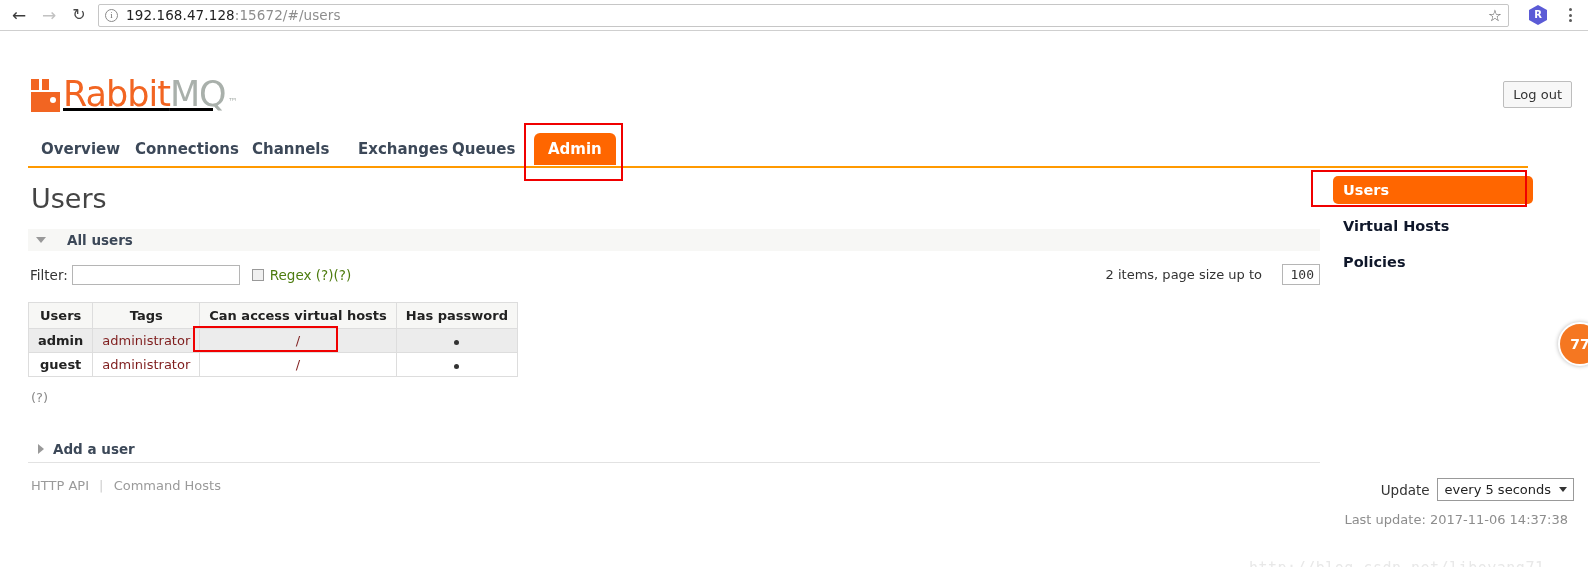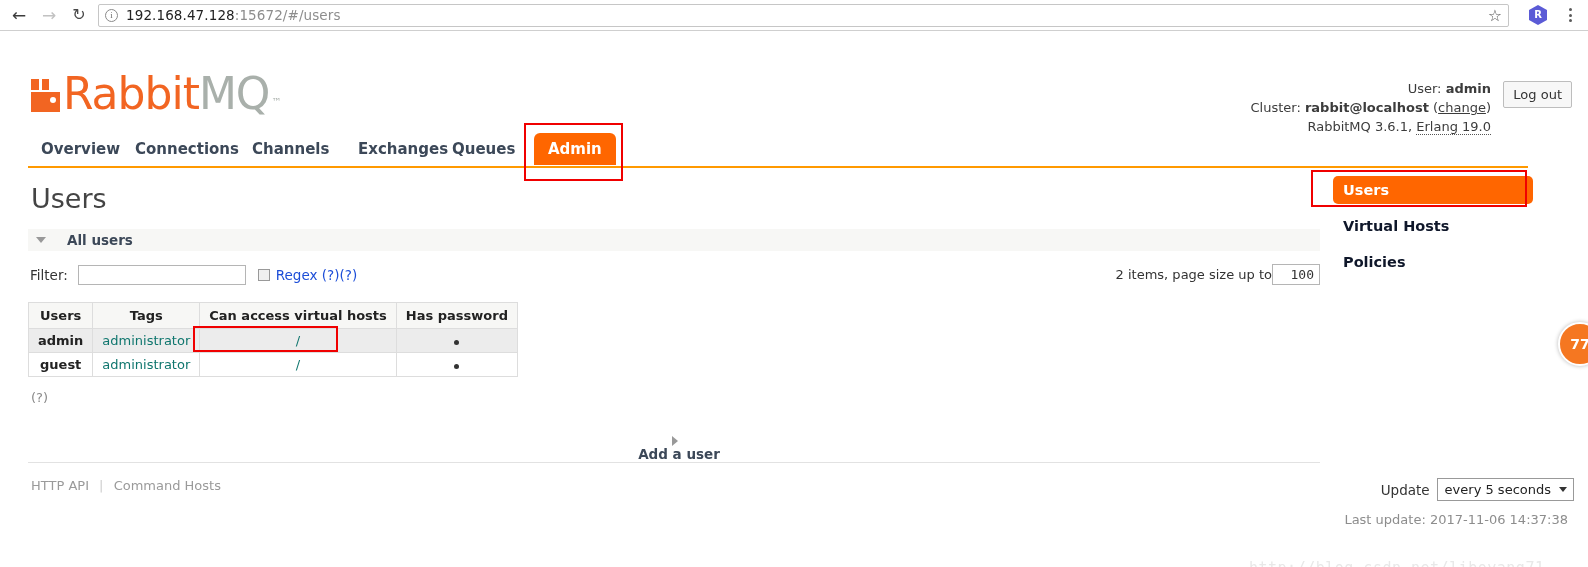--- a/index.html
+++ b/index.html
@@ -49,22 +49,22 @@
 
   
   .page { position: absolute; left: 0; top: 31px; width: 1588px; height: 536px; background: #fff; }
 
   .logo { position: absolute; left: 31px; top: 45px; display: flex; align-items: flex-end; }
   .logo-mark { position: relative; width: 29px; height: 33px; margin-right: 3px; }
   .logo-mark .bar { position:absolute; left:0; top:0; width:8px; height:11px; background:#f26522; }
   .logo-mark .bar2 { position:absolute; left:11px; top:0; width:7px; height:11px; background:#f26522; }
   .logo-mark .body { position:absolute; left:0; top:13px; width:29px; height:20px; background:#f26522; }
   .logo-mark .eye { position:absolute; left:19px; top:18px; width:6px; height:6px; background:#fff; border-radius:50%; }
-  .logo-text { font-size: 44px; line-height: 36px; font-weight: 400; letter-spacing: -1px;
-               font-family: "DejaVu Sans", sans-serif; }
+  .logo-text { font-size: 35px; line-height: 36px; font-weight: 400; letter-spacing: -1px;
+               font-family: "DejaVu Sans", sans-serif; text-decoration: underline; }
   .logo-text .rb { color: #f26522; }
   .logo-text .mq { color: #a9b0ab; }
   .logo-tm { font-size: 10px; color: #a9b0ab; margin-left: 2px; margin-bottom: 5px; }
 
   .userinfo { position: absolute; right: 97px; top: 48px; text-align: right;
               font-size: 13px; color: #3c3c3c; line-height: 19px; }
   .userinfo b { font-weight: bold; }
   .userinfo a { color: #3c3c3c; text-decoration: underline; }
   .userinfo .dotted { text-decoration: none; border-bottom: 1px dotted #555; }
   .logout-btn { position: absolute; right: 16px; top: 50px;
@@ -90,47 +90,47 @@
   
   .section-head { position: absolute; left: 28px; top: 198px; width: 1292px; height: 22px;
                   background: #f7f7f5; display: flex; align-items: center; padding-left: 8px; }
   .tri-down { width: 0; height: 0; border-left: 5px solid transparent; border-right: 5px solid transparent;
               border-top: 6px solid #999; margin-right: 8px; }
   .tri-right { width: 0; height: 0; border-top: 5px solid transparent; border-bottom: 5px solid transparent;
                border-left: 6px solid #999; margin-right: 9px; }
   .section-title { font-size: 13.5px; font-weight: bold; color: #3c4858; margin-left: 13px; }
 
   .filter-row { position: absolute; left: 30px; top: 234px; display: flex; align-items: center; }
-  .filter-label { font-size: 13.5px; color: #333; margin-right: 10px; }
+  .filter-label { font-size: 13.5px; color: #333; margin-right: 4px; }
   .filter-input { width: 168px; height: 20px; border: 1px solid #b5b5b5; background: #fff; }
   .regex-box { width: 12px; height: 12px; border: 1px solid #999; background: #f0f0f0;
                margin: 0 6px 0 12px; }
-  .regex-label { font-size: 13.5px; color: #1d4ed8; }
+  .regex-label { font-size: 13.5px; color: #4d7c0f; }
 
   .pagesize { position: absolute; right: 268px; top: 233px; display: flex; align-items: center; }
-  .pagesize-label { font-size: 13px; color: #333; margin-right: 0; }
-  .pagesize-input { width: 48px; height: 21px; border: 1px solid #b5b5b5; background: #fff;
+  .pagesize-label { font-size: 13px; color: #333; margin-right: 20px; }
+  .pagesize-input { width: 38px; height: 21px; border: 1px solid #b5b5b5; background: #fff;
                     text-align: right; padding-right: 5px; font-size: 13px; color: #333;
                     font-family: "DejaVu Sans Mono", monospace; line-height: 19px; }
 
   
   .utable { position: absolute; left: 28px; top: 271px; border-collapse: collapse; }
   .utable th { background: #f7f7f5; border: 1px solid #ddd; font-size: 13px; font-weight: bold;
                color: #222; padding: 5px 9px; text-align: center; white-space: nowrap; }
-  .utable td { border: 1px solid #ddd; font-size: 13px; color: #0f766e; padding: 4px 9px;
+  .utable td { border: 1px solid #ddd; font-size: 13px; color: #7f1d1d; padding: 4px 9px;
                text-align: center; white-space: nowrap; }
   .utable tr.shaded td { background: #ececec; }
   .utable td.name { font-weight: bold; color: #222; }
   .dot { display: inline-block; width: 5px; height: 5px; border-radius: 50%; background: #333; }
 
   .help-q { position: absolute; left: 31px; top: 359px; font-size: 13px; color: #8a8a8a; }
 
   .adduser { position: absolute; left: 28px; top: 405px; width: 1292px; height: 27px;
              display: flex; align-items: center; padding-left: 10px;
-             border-bottom: 1px solid #e2e2e2; flex-direction: column; }
+             border-bottom: 1px solid #e2e2e2; }
   .adduser-label { font-size: 13.5px; font-weight: bold; color: #3c4858; }
 
   .footlinks { position: absolute; left: 31px; top: 447px; font-size: 13px; color: #9a9a9a; }
   .footlinks a { color: #9a9a9a; text-decoration: none; }
   .footlinks .sep { color: #cdcdcd; margin: 0 6px; }
 
   .update-row { position: absolute; right: 14px; top: 447px; display: flex; align-items: center; }
   .update-label { font-size: 13.5px; color: #333; margin-right: 7px; }
   .update-select { border: 1px solid #999; background: #fff; height: 23px; padding: 0 22px 0 7px;
                    font-size: 13px; color: #222; line-height: 21px; position: relative; }
@@ -181,35 +181,20 @@
     <div class="logo-mark">
       <div class="bar"></div>
         <div class="bar2"></div>
         <div class="body"></div>
         <div class="eye"></div>
     </div>
     <div class="logo-text"><span class="rb">Rabbit</span><span class="mq">MQ</span></div>
     <div class="logo-tm">™</div>
   </div>
 
-  <div class="userinfo">
-    <div>
-      <span>User:</span>
-      <b>admin</b>
-    </div>
-    <div>
-      <span>Cluster:</span>
-      <b>rabbit@localhost</b>
-      (<a href="#">change</a>)
-    </div>
-    <div>
-      <span>RabbitMQ 3.6.1,</span>
-      <a href="#" class="dotted">Erlang 19.0</a>
-    </div>
-  </div>
 
   <div class="logout-btn">Log out</div>
 
   <div class="tabs">
     <div class="tab" style="left:31px">Overview</div>
     <div class="tab" style="left:125px">Connections</div>
     <div class="tab" style="left:242px">Channels</div>
     <div class="tab" style="left:348px">Exchanges</div>
     <div class="tab" style="left:442px">Queues</div>
     <div class="tab active" style="left:534px">Admin</div>

